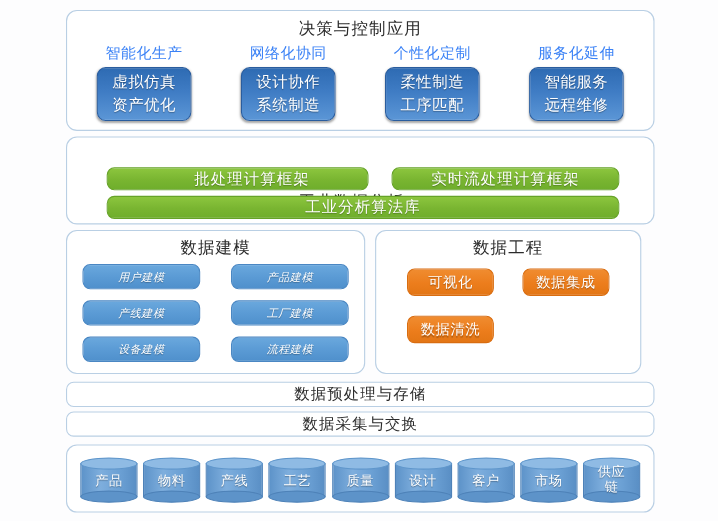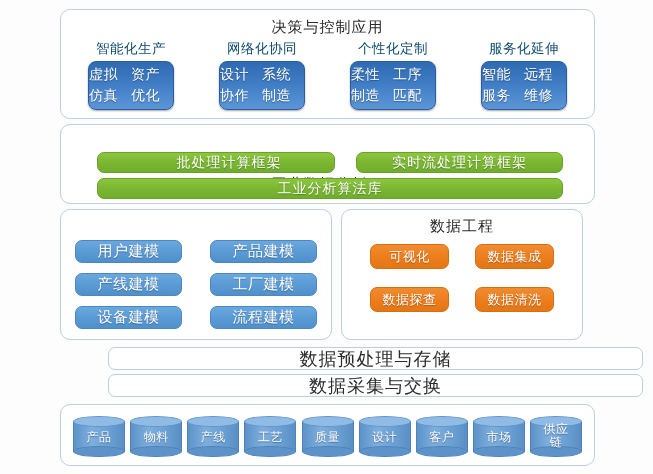--- a/index.html
+++ b/index.html
@@ -37,32 +37,32 @@
 
   
   #panel-decision{left:60px;top:9px;width:535px;height:110px;}
   #panel-decision .panel-title{position:absolute;left:0;right:0;top:9px;}
   .app-cols{
     position:absolute;left:14px;right:14px;top:32px;
     display:flex;justify-content:space-between;
   }
   .app-col{width:112px;display:flex;flex-direction:column;align-items:center;}
   .app-col-label{
-    font-size:13.5px;color:#0c4a6e;letter-spacing:.5px;
+    font-size:13.5px;color:#3b82f6;letter-spacing:.5px;
     line-height:1;margin-bottom:5px;white-space:nowrap;
   }
   .blue-chip{
     width:84px;height:47px;
     border-radius:8px;
     background:linear-gradient(180deg,#2e6bb3 0%,#3f7cc4 45%,#5b96d6 100%);
     border:1px solid #2a5d9e;
     box-shadow:0 1px 2px rgba(0,0,0,.35);
     color:#ffffff;
     font-size:14px;line-height:21px;
-    display:flex;flex-direction:row;align-items:center;justify-content:center;
+    display:flex;flex-direction:column;align-items:center;justify-content:center;
     text-shadow:0 1px 1px rgba(0,0,0,.35);
     letter-spacing:.5px;
   }
 
   
   #panel-analysis{left:60px;top:124px;width:535px;height:80px;}
   #panel-analysis .panel-title{position:absolute;left:0;right:16px;top:7px;margin-top:44px;}
   .green-bar{
     position:absolute;
     border-radius:7px;
@@ -84,25 +84,26 @@
   #panel-modelling .panel-title{position:absolute;left:0;right:0;top:8px;}
   .grid2{
     position:absolute;left:14px;right:14px;top:30px;
     display:grid;grid-template-columns:1fr 1fr;
     gap:10px 28px;
   }
   .lite-chip{
     height:23px;border-radius:7px;
     background:linear-gradient(180deg,#6aa8dd 0%,#5b9bd5 50%,#4f90cc 100%);
     border:1px solid #4a87c3;
-    color:#ffffff;font-size:15px;
+    color:#ffffff;font-size:10px;
     display:flex;align-items:center;justify-content:center;
     text-shadow:0 1px 1px rgba(0,0,0,.30);
     letter-spacing:.5px;
     box-sizing:border-box;
+    font-style:italic;
   }
 
   
   #panel-engineering{left:341px;top:209px;width:242px;height:131px;}
   #panel-engineering .panel-title{position:absolute;left:0;right:0;top:8px;}
   #panel-engineering .grid2{top:34px;left:28px;right:28px;gap:18px 26px;}
   .orange-chip{
     height:25px;border-radius:7px;
     background:linear-gradient(180deg,#f08c30 0%,#ec7d1c 55%,#e37615 100%);
     border:1px solid #d96d10;
@@ -111,23 +112,22 @@
     text-shadow:0 1px 1px rgba(0,0,0,.30);
     letter-spacing:.5px;
     box-sizing:border-box;
   }
 
   
   .thin-bar{
     position:absolute;left:60px;width:535px;height:23px;
     background:#ffffff;border:1.5px solid #b9cfe4;border-radius:7px;
     display:flex;align-items:center;justify-content:center;
-    color:#2b2b2b;font-size:18px;letter-spacing:1px;
-    box-sizing:border-box;
-    margin-left:48px;
+    color:#2b2b2b;font-size:14px;letter-spacing:1px;
+    box-sizing:border-box;
   }
   #bar-preprocess{top:347px;}
   #bar-collect{top:374px;}
 
   
   #panel-sources{left:60px;top:404px;width:535px;height:62px;}
   .cyl-row{
     position:absolute;left:12px;right:12px;top:11px;
     display:flex;justify-content:space-between;
   }
@@ -211,36 +211,36 @@
   </div>
 
   <div class="panel" id="panel-analysis">
     <div class="panel-title">工业数据分析</div>
     <div class="green-bar" id="green-batch">批处理计算框架</div>
     <div class="green-bar" id="green-stream">实时流处理计算框架</div>
     <div class="green-bar" id="green-algo">工业分析算法库</div>
   </div>
 
   <div class="panel" id="panel-modelling">
+    <div class="panel-title">数据建模</div>
     <div class="grid2">
       <div class="lite-chip">用户建模</div>
       <div class="lite-chip">产品建模</div>
       <div class="lite-chip">产线建模</div>
       <div class="lite-chip">工厂建模</div>
       <div class="lite-chip">设备建模</div>
       <div class="lite-chip">流程建模</div>
     </div>
   </div>
 
   <div class="panel" id="panel-engineering">
     <div class="panel-title">数据工程</div>
     <div class="grid2">
       <div class="orange-chip">可视化</div>
       <div class="orange-chip">数据集成</div>
-      <div class="orange-chip">数据探查</div>
       <div class="orange-chip">数据清洗</div>
     </div>
   </div>
 
   <div class="thin-bar" id="bar-preprocess">数据预处理与存储</div>
   <div class="thin-bar" id="bar-collect">数据采集与交换</div>
 
   <div class="panel" id="panel-sources">
     <div class="cyl-row">
 

